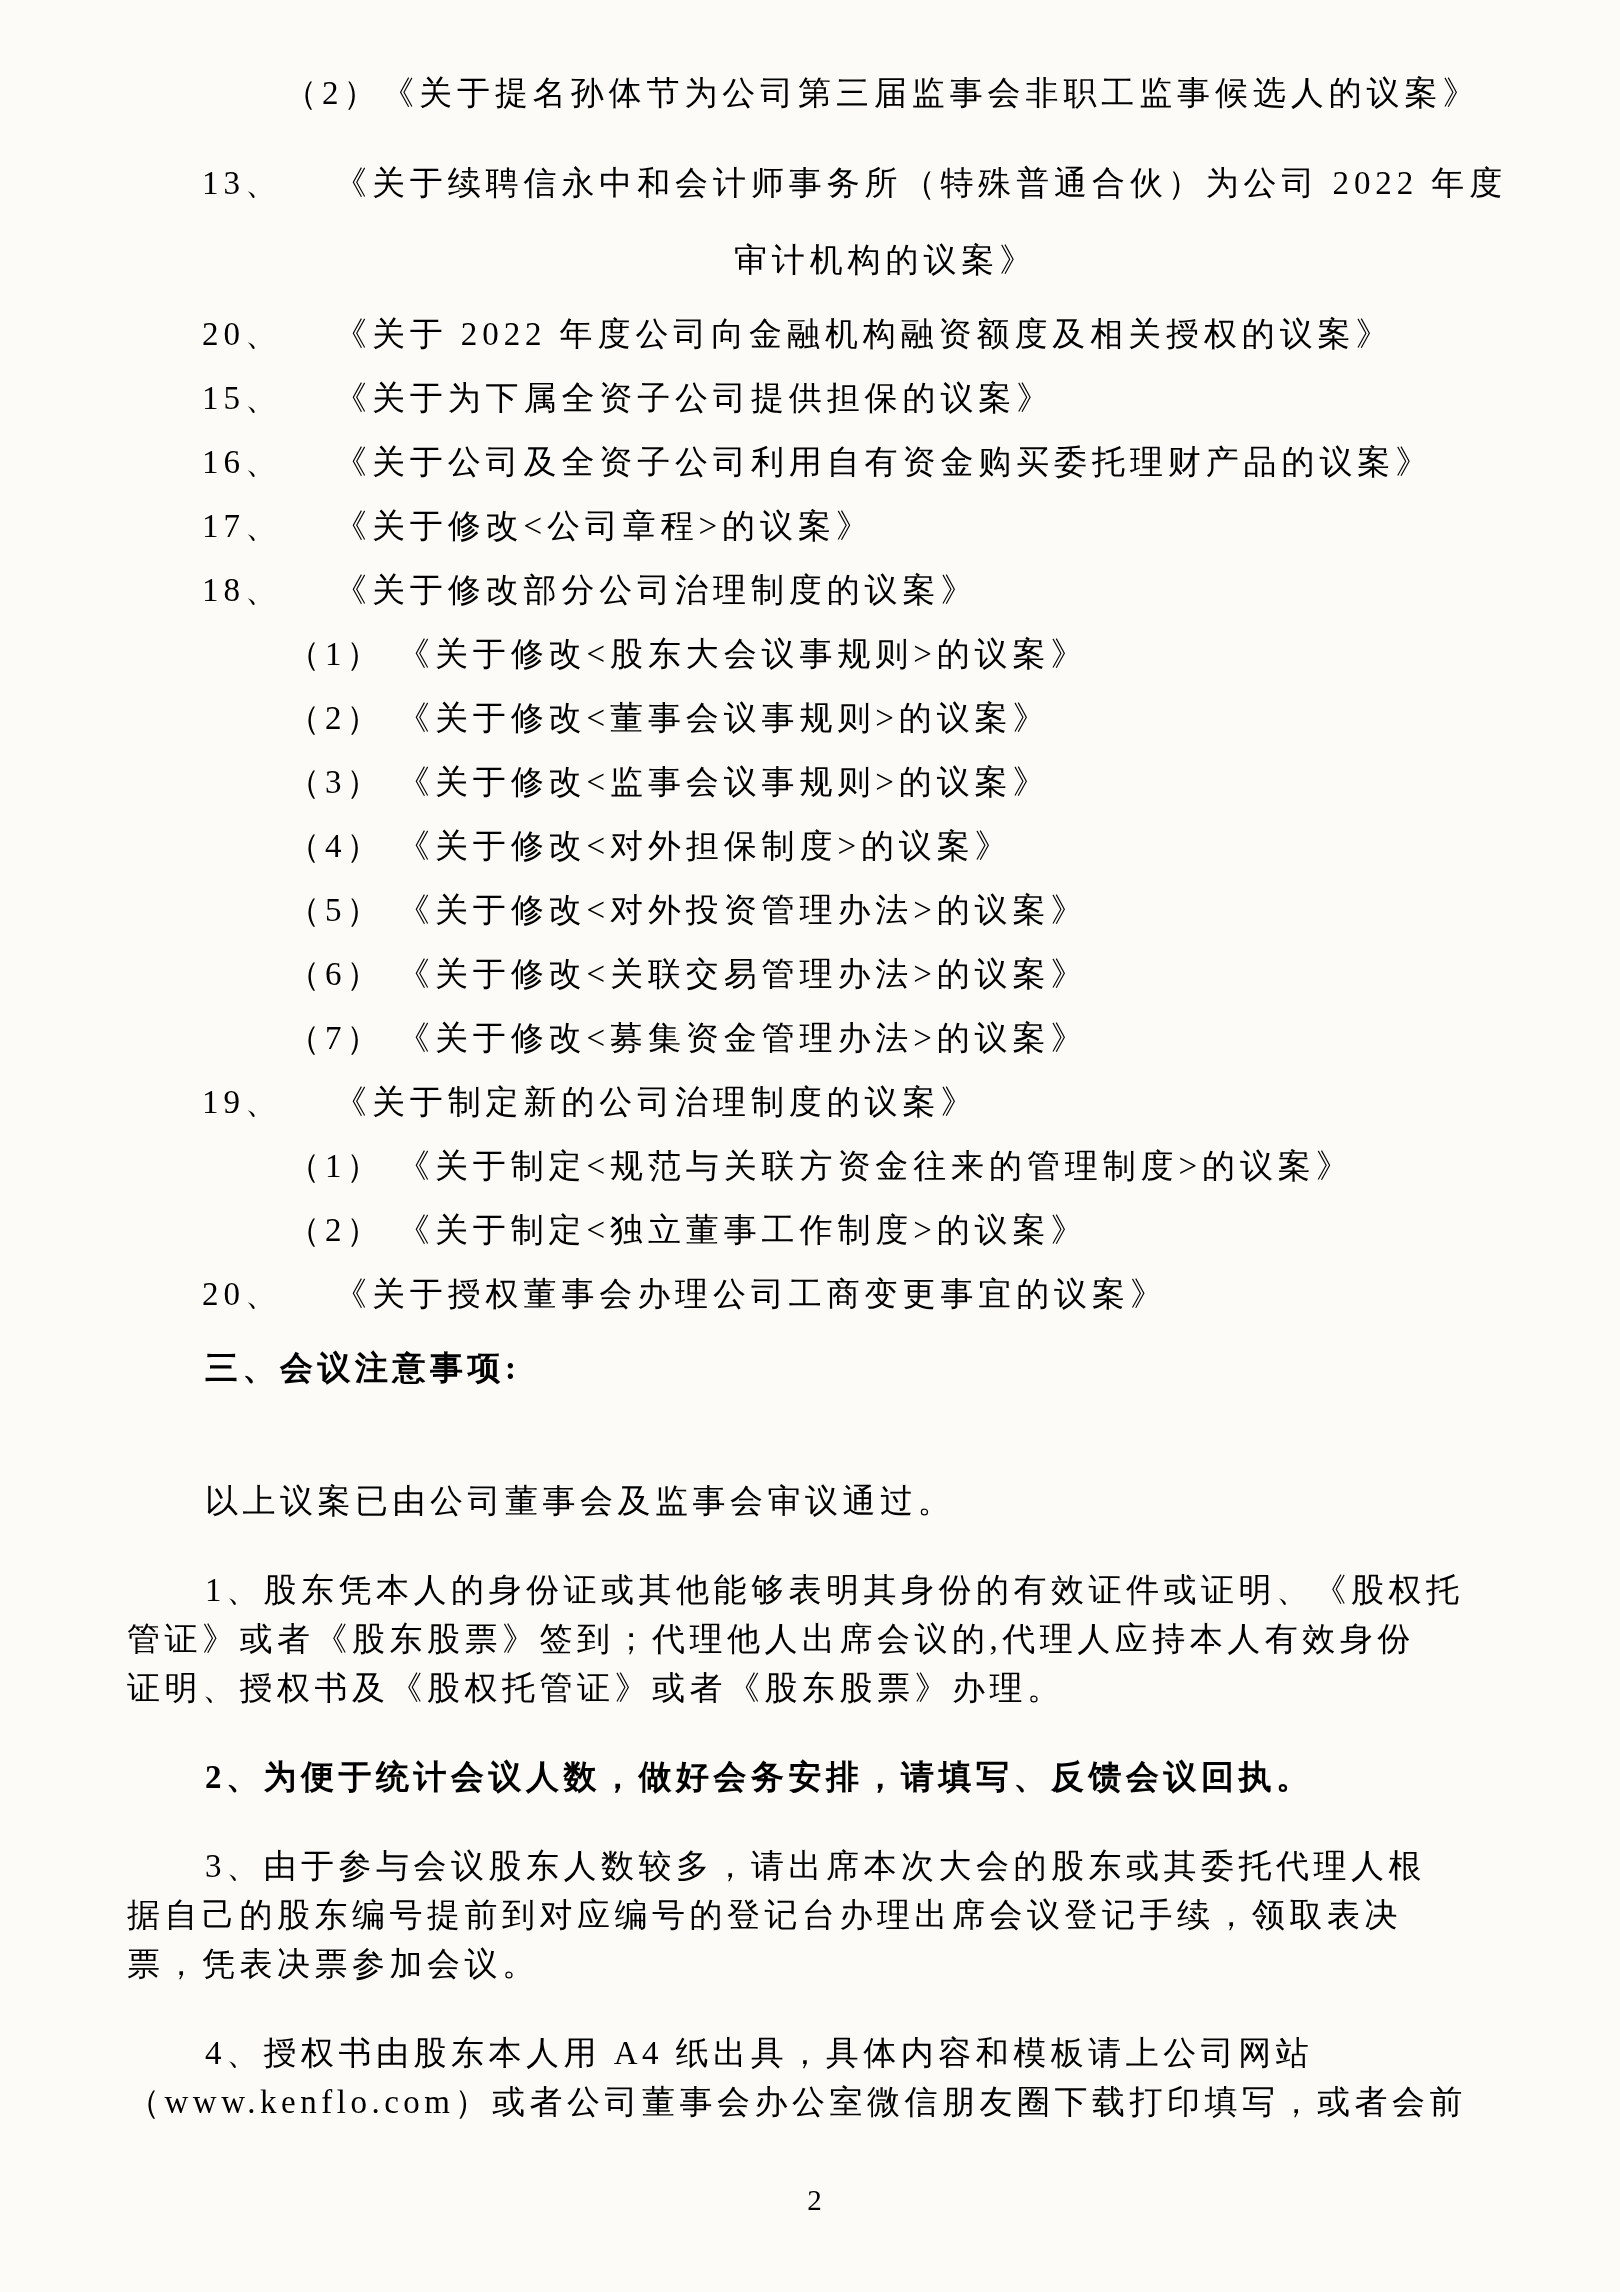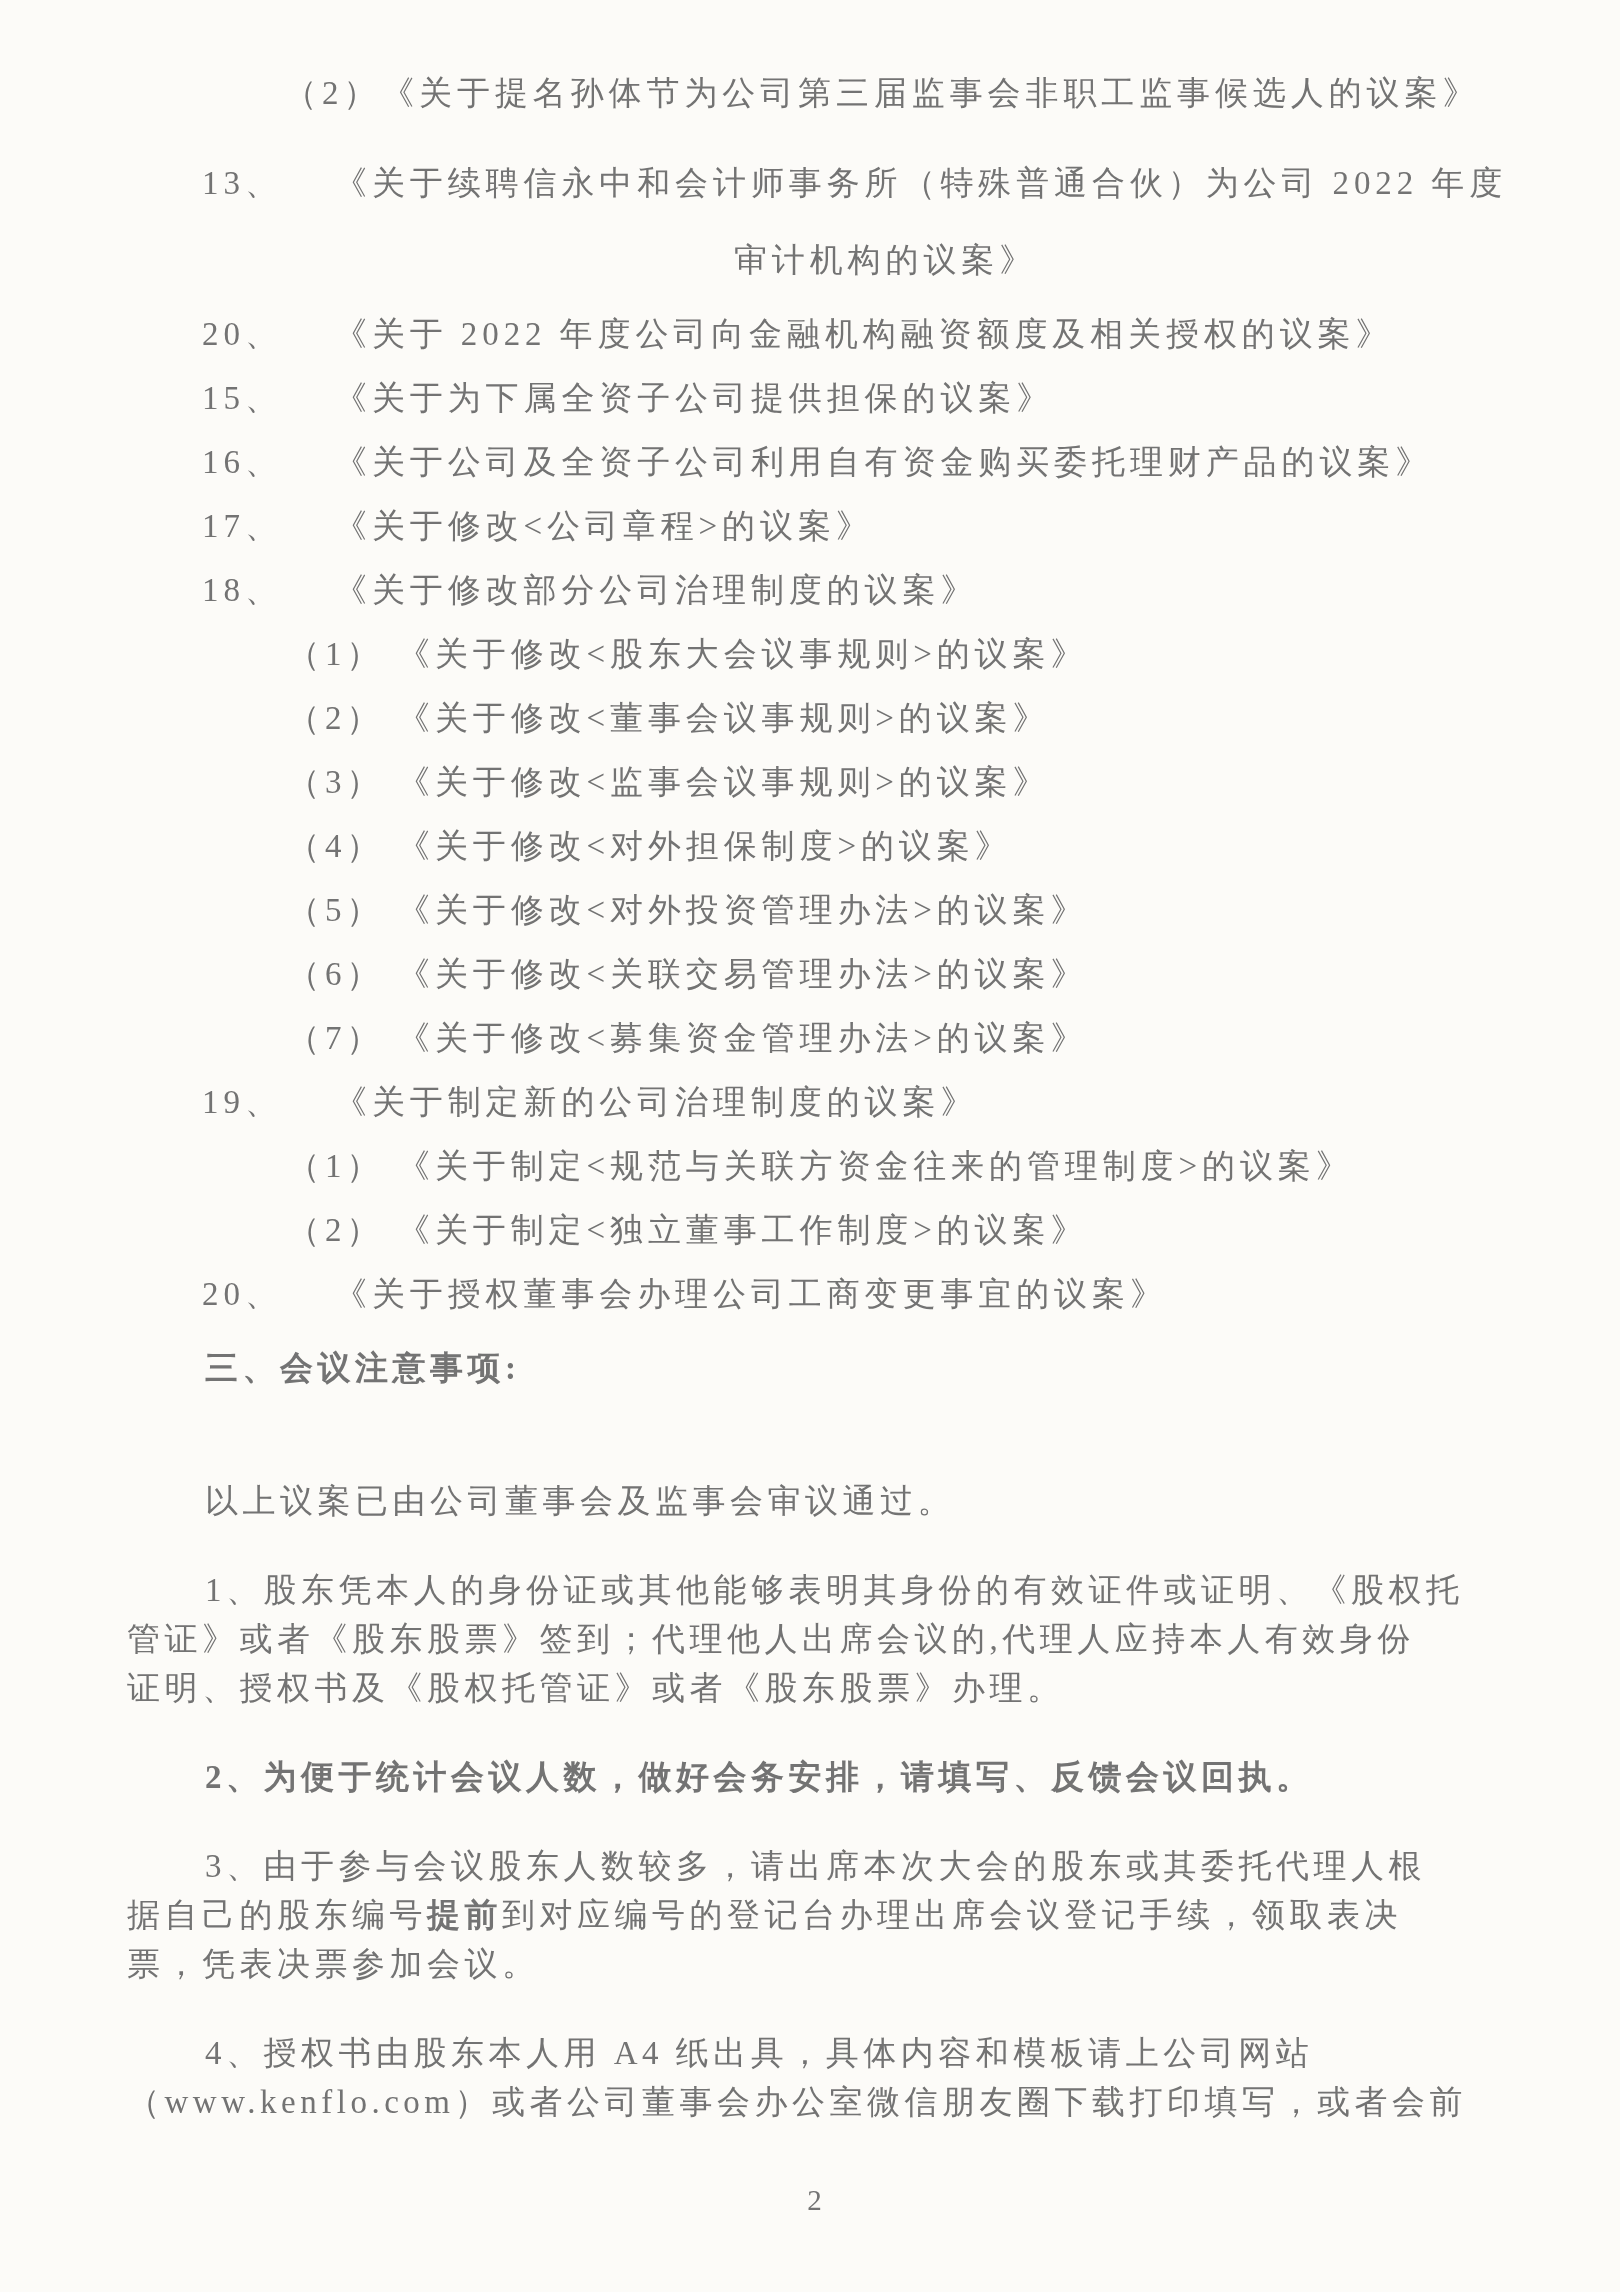--- a/index.html
+++ b/index.html
@@ -6,21 +6,21 @@
   body {
     width: 1620px; height: 2293px;
     background: #e9e7e3;
     font-family: "Liberation Serif", "DejaVu Serif", serif;
   }
   .page {
     position: relative;
     width: 1620px; height: 2293px;
     box-sizing: border-box;
     background: #fcfbf8;
-    color: #737373;
+    color: #000000;
     overflow: hidden;
     padding: 61px 118px 0 127px;
   }
   
   .pl-line {
     height: 64px; line-height: 64px;
     font-size: 33px; letter-spacing: 4.9px;
     white-space: nowrap;
   }
   .pl-line .pl-num { display: inline-block; }
@@ -36,21 +36,21 @@
   
   .note-line {
     line-height: 49px; font-size: 33px;
     letter-spacing: 4.5px; white-space: nowrap;
   }
   .note-line.indent { padding-left: 78px; }
   .approval { margin-top: 84px; }
   .heading  { margin-top: 17.6px; font-weight: bold; }
   .note-para { margin-top: 40px; }
   .note-para.bold { font-weight: bold; }
-  .b { font-weight: bold; }
+  .b { font-weight: normal; }
   
   .pageno {
     margin-top: 57px;
     text-align: center;
     font-size: 29px; letter-spacing: 0;
   }
 </style>
 </head>
 <body>
 

